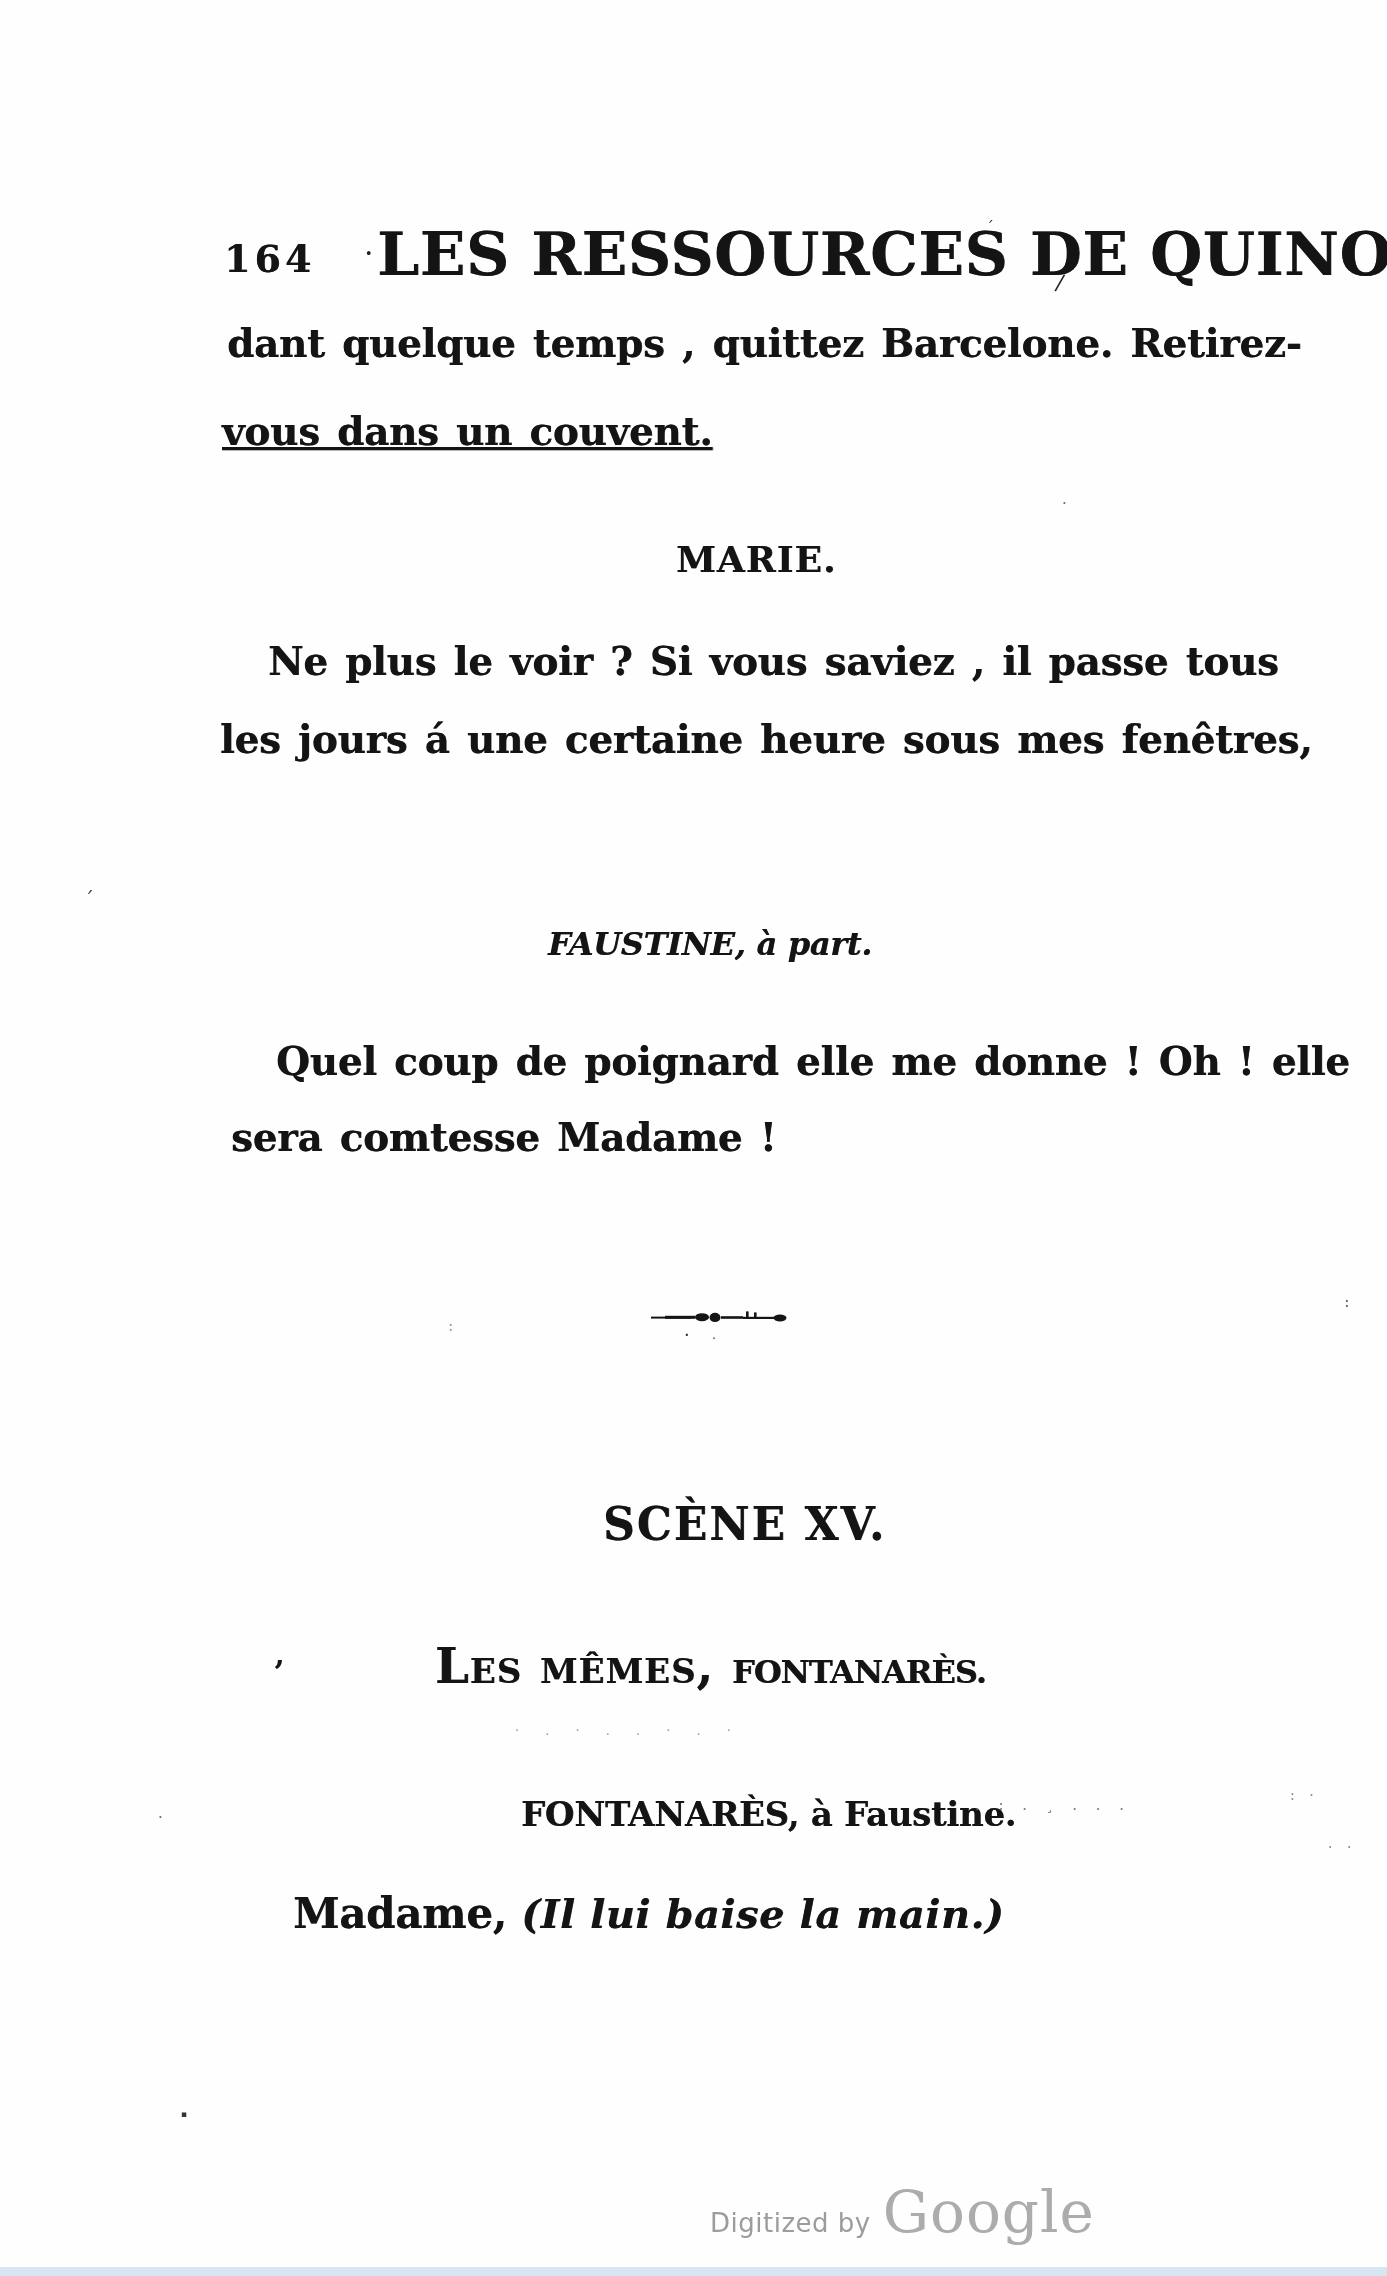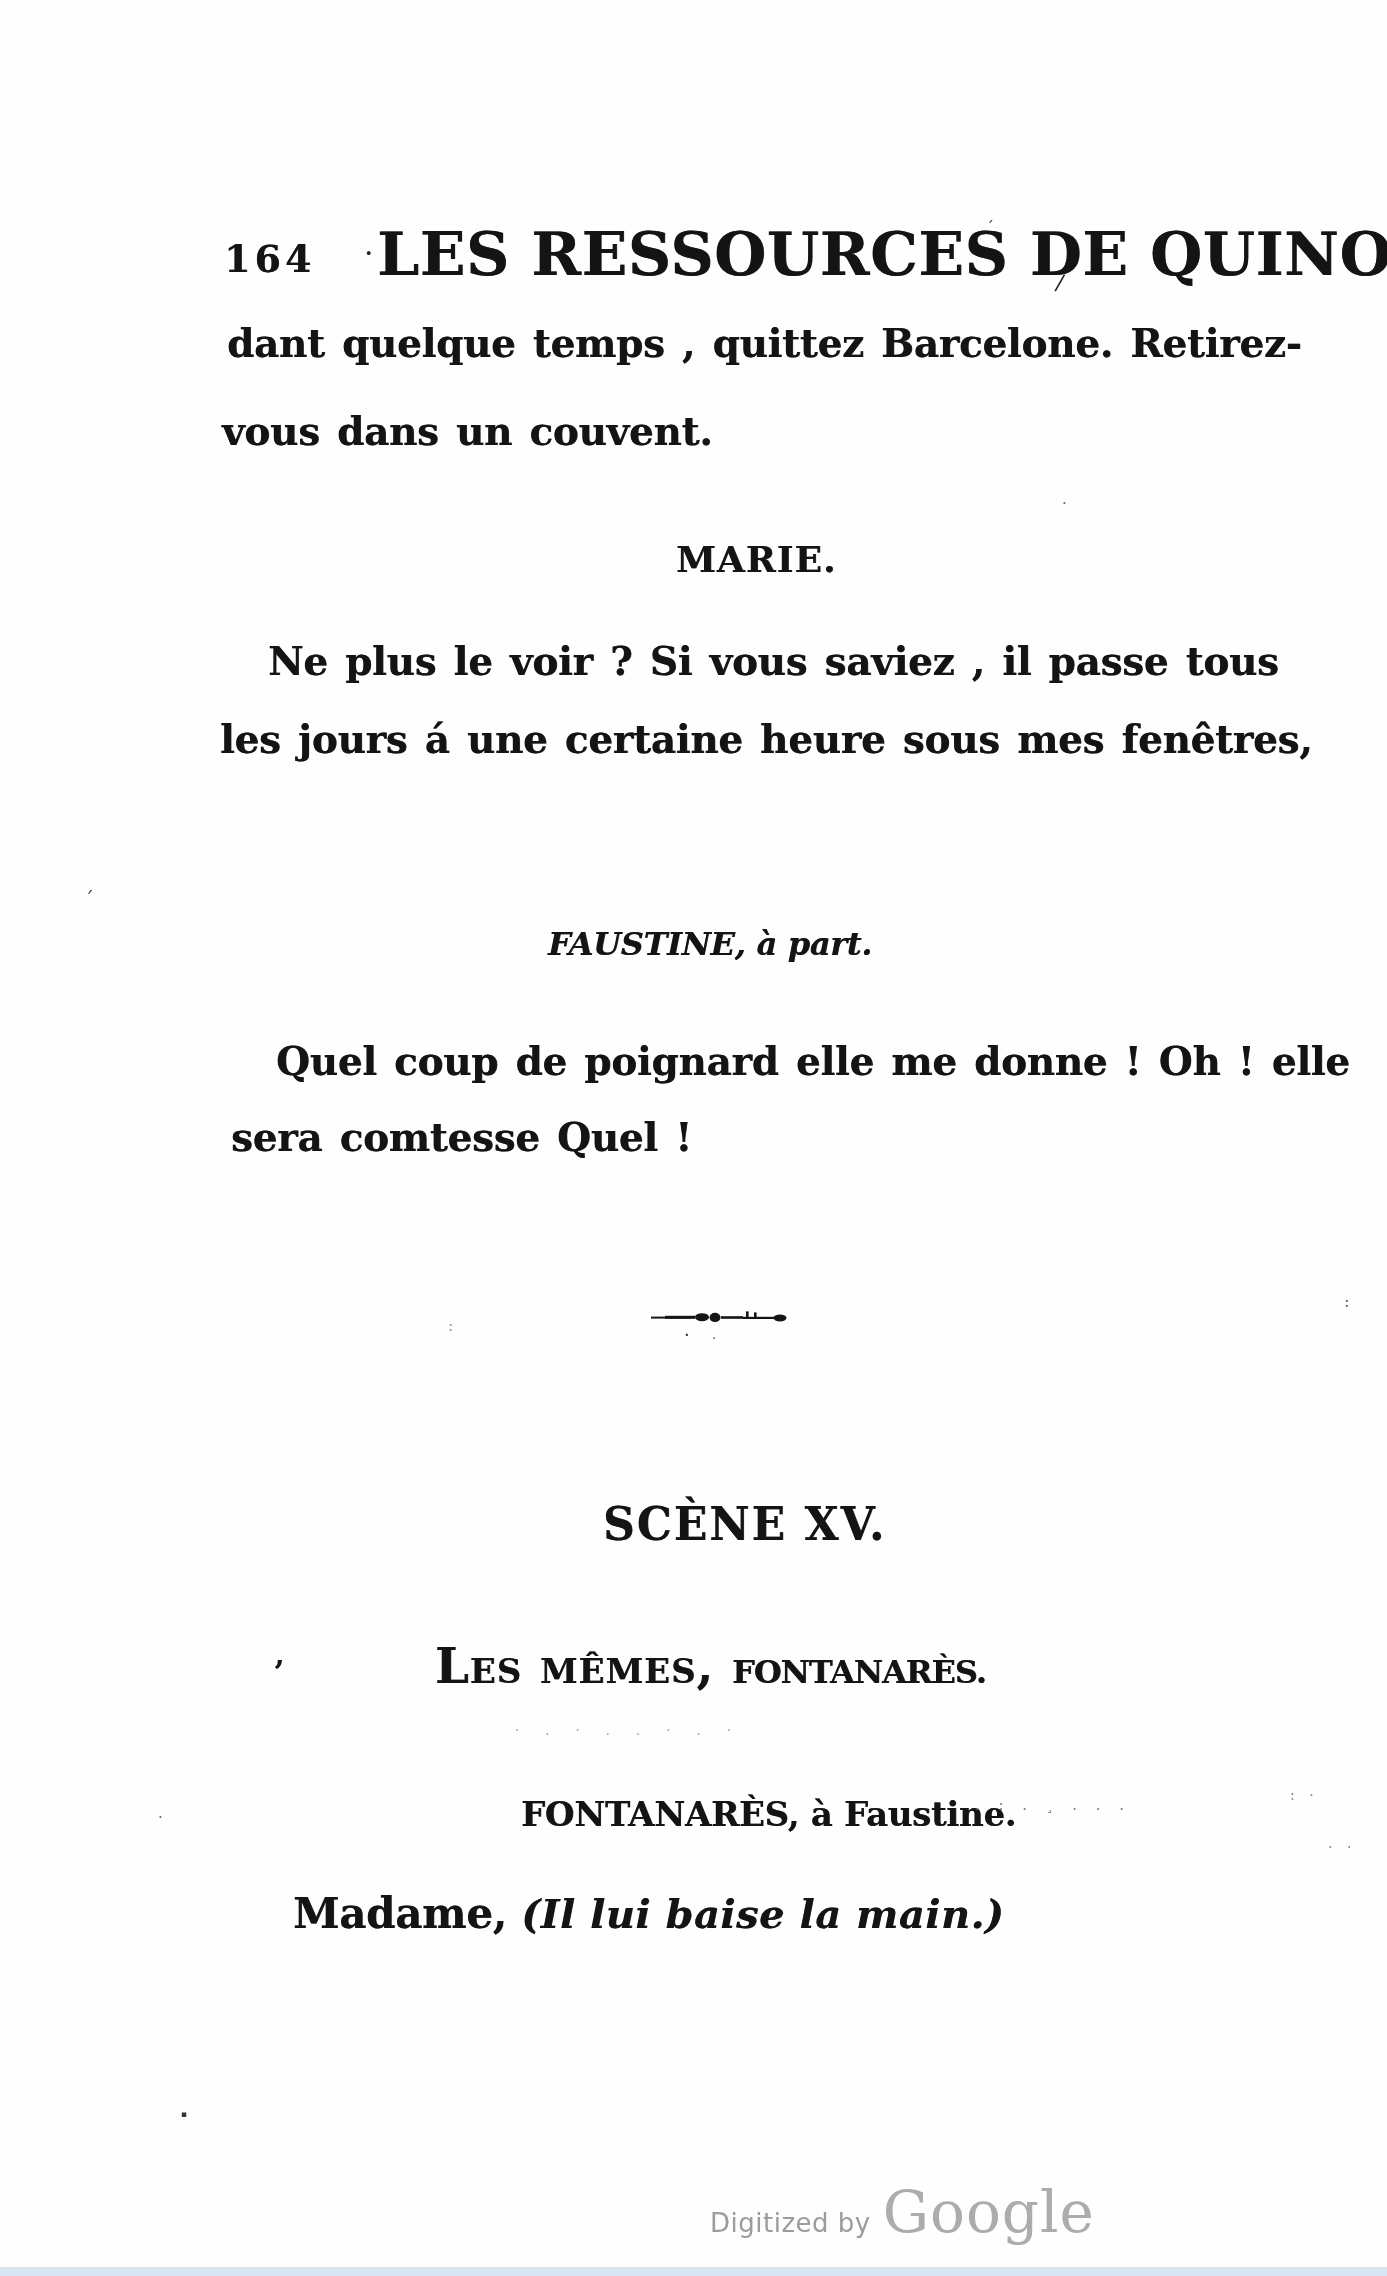--- a/index.html
+++ b/index.html
@@ -52,29 +52,29 @@
 </style>
 </head>
 <body>
 
 <div class="page">
 
   <div class="line folio" style="left:224px;top:240px;">164</div>
   <div class="line running-title" style="left:377px;top:224px;">LES RESSOURCES DE QUINOLA.</div>
 
   <div class="line body-line" style="left:227px;top:324px;">dant quelque temps , quittez Barcelone. Retirez-</div>
-  <div class="line body-line" style="left:222px;top:412px;">vous dans un couvent.</div>
+  <div class="line body-line" style="left:222px;top:412px;text-decoration:underline;">vous dans un couvent.</div>
 
   <div class="line speaker-marie" style="left:676px;top:533px;">MARIE.</div>
   <div class="line body-line" style="left:268px;top:642px;">Ne plus le voir ? Si vous saviez , il passe tous</div>
   <div class="line body-line" style="left:220px;top:720px;">les jours á une certaine heure sous mes fenêtres,</div>
 
   <div class="line speaker" style="left:548px;top:928px;font-style:italic;">FAUSTINE, à part.</div>
   <div class="line body-line" style="left:276px;top:1042px;">Quel coup de poignard elle me donne ! Oh ! elle</div>
-  <div class="line body-line" style="left:231px;top:1118px;">sera comtesse Quel !</div>
+  <div class="line body-line" style="left:231px;top:1118px;">sera comtesse Madame !</div>
 
   <div class="divider" style="left:651px;top:1309px;">
     <svg width="140" height="16" viewBox="0 0 140 16" aria-hidden="true">
       <g fill="#151515">
         <rect x="0" y="7.6" width="40" height="2"></rect>
         <rect x="14" y="6.8" width="30" height="3"></rect>
         <ellipse cx="51" cy="8.2" rx="7" ry="4"></ellipse>
         <ellipse cx="64" cy="8.4" rx="5.5" ry="4.6"></ellipse>
         <rect x="70" y="7.2" width="22" height="2.6"></rect>
         <rect x="95" y="2.4" width="2.6" height="7.4"></rect>

